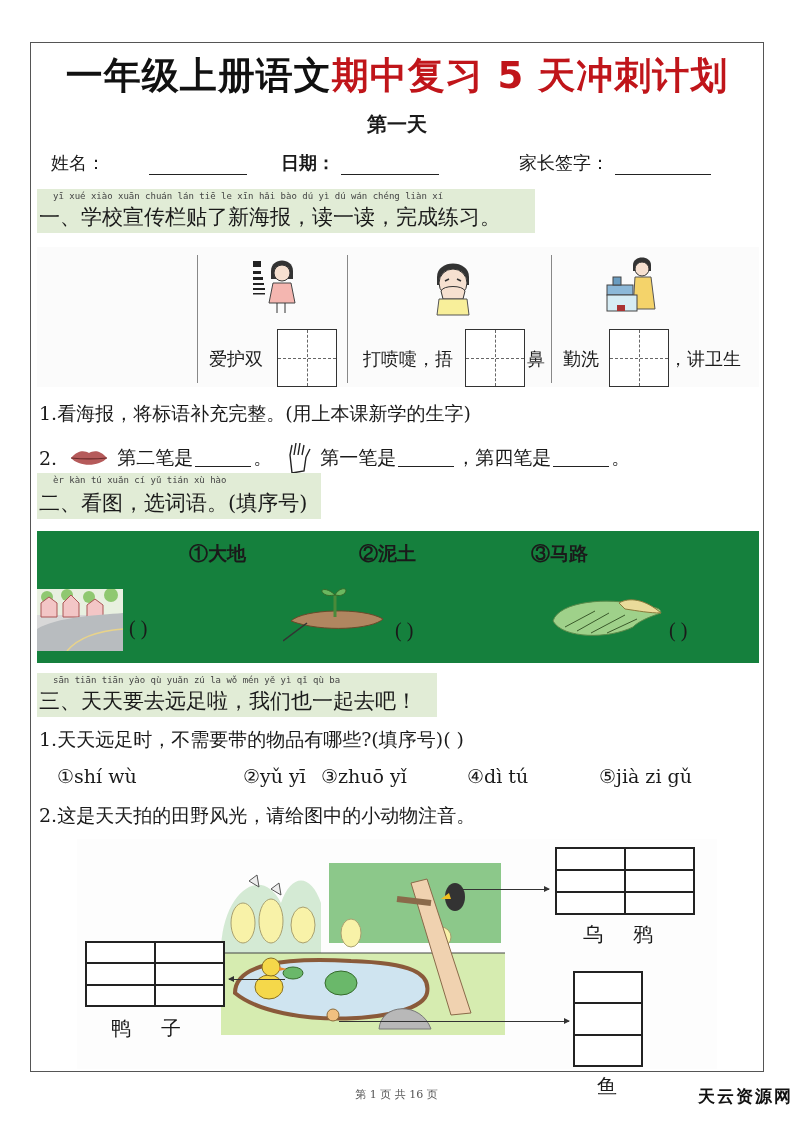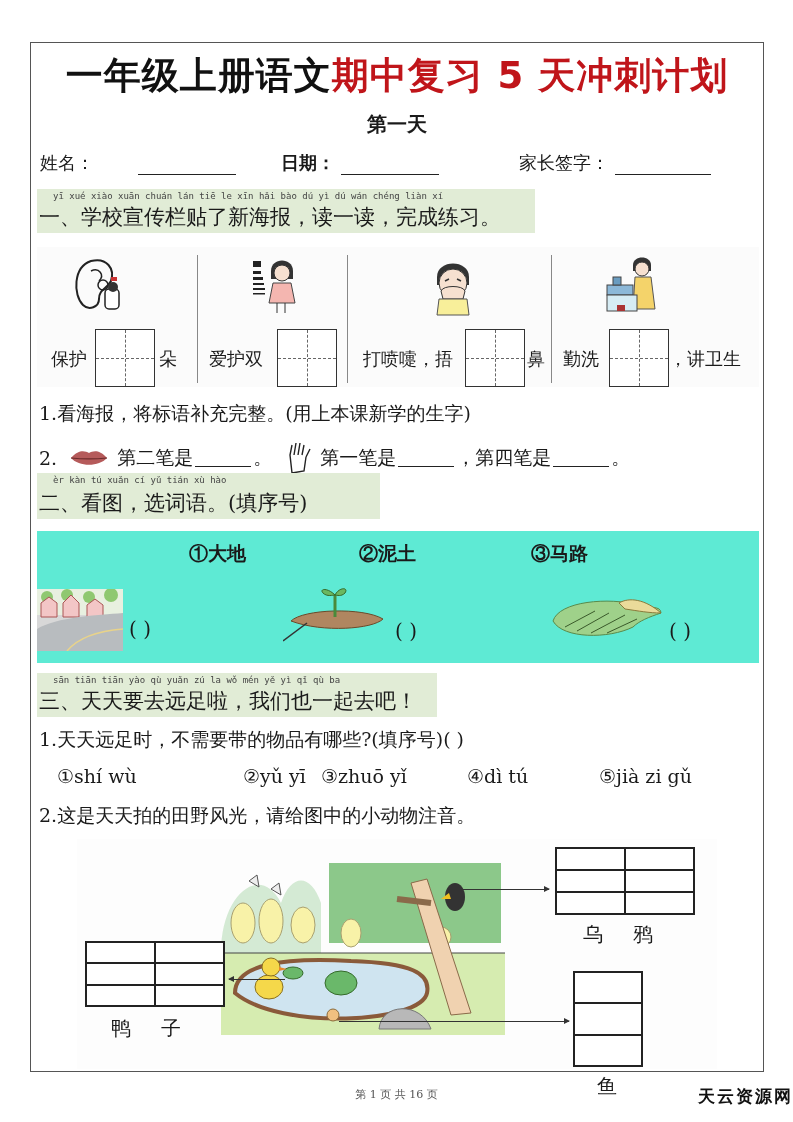--- a/index.html
+++ b/index.html
@@ -33,21 +33,21 @@
   .poster-text { position: absolute; top: 100px; font-size: 18px; white-space: nowrap; }
   .tian-box {
     position: absolute; top: 82px; width: 60px; height: 58px; border: 1.2px solid #333; background: #fff;
   }
   .tian-box::before { content: ""; position: absolute; left: 50%; top: 0; bottom: 0; border-left: 1px dashed #666; }
   .tian-box::after { content: ""; position: absolute; top: 50%; left: 0; right: 0; border-top: 1px dashed #666; }
 
   .q-line { font-size: 19px; white-space: nowrap; left: 8px; }
   .blank { display: inline-block; border-bottom: 1.3px solid #222; width: 56px; height: 18px; margin: 0 2px; }
 
-  .pics-panel { left: 6px; top: 488px; width: 722px; height: 132px; background: #5eead4; }
+  .pics-panel { left: 6px; top: 488px; width: 722px; height: 132px; background: #15803d; font-family: Liberation Serif, serif; }
   .option-word { position: absolute; top: 10px; font-size: 19px; font-weight: bold; white-space: nowrap; }
   .paren { position: absolute; font-size: 20px; white-space: nowrap; letter-spacing: 0; }
 
   .choice-row { top: 722px; left: 26px; font-size: 19px; white-space: nowrap; }
   .choice { position: absolute; top: 0; white-space: nowrap; }
 
   .scene-panel { left: 46px; top: 796px; width: 640px; height: 230px; background: #fdfdfd; }
   .grid-box { position: absolute; border: 1.5px solid #222; background: #fff; display: grid; }
   .grid-box div { border: 0.75px solid #222; }
   .animal-label { position: absolute; font-size: 20px; white-space: nowrap; letter-spacing: 30px; }
@@ -62,21 +62,21 @@
 <body>
 
 <div class="page-frame">
 
   <div class="abs title">
     <span class="black">一年级上册语文</span><span class="red">期中复习 5 天冲刺计划</span>
   </div>
   <div class="abs subtitle">第一天</div>
 
   <div class="abs info-row">
-    <div class="info-item" style="left:1px;gap:38px;">
+    <div class="info-item" style="left:12px;gap:38px;">
       <span>姓名：</span>
       <span class="info-line" style="width:98px;"></span>
     </div>
     <div class="info-item" style="left:242px;font-weight:bold;">
       <span>日期：</span>
       <span class="info-line" style="width:98px;"></span>
     </div>
     <div class="info-item" style="left:480px;">
       <span>家长签字：</span>
       <span class="info-line" style="width:96px;"></span>
@@ -86,33 +86,20 @@
   <div class="abs section-header" style="top:146px; width:498px; height:44px;">
     <span class="pinyin" style="left:4px;">yī   xué xiào xuān chuán lán  tiē   le   xīn  hǎi  bào     dú   yì   dú     wán chéng liàn  xí</span>
     <span class="sec-text">一、学校宣传栏贴了新海报，读一读，完成练习。</span>
   </div>
 
   <div class="abs poster-panel">
     <div class="poster-divider" style="left:160px;"></div>
     <div class="poster-divider" style="left:310px;"></div>
     <div class="poster-divider" style="left:514px;"></div>
 
-    <div class="poster-cell" style="left:0; width:160px;">
-      <svg class="poster-img" style="left:32px;" viewBox="0 0 60 62">
-        <path d="M14 50 C4 40 4 12 22 6 C38 2 46 14 42 26 C38 34 30 34 30 44 C30 52 20 56 14 50 Z" fill="none" stroke="#222" stroke-width="2"></path>
-        <path d="M22 16 C30 12 36 20 30 26" fill="none" stroke="#222" stroke-width="1.5"></path>
-        <circle cx="34" cy="30" r="5" fill="none" stroke="#222" stroke-width="1.5"></circle>
-        <rect x="36" y="34" width="14" height="20" rx="4" fill="#fff" stroke="#222" stroke-width="1.5"></rect>
-        <circle cx="44" cy="32" r="5" fill="#333"></circle>
-        <rect x="42" y="22" width="6" height="4" fill="#c33"></rect>
-      </svg>
-      <span class="poster-text" style="left:14px;">保护</span>
-      <div class="tian-box" style="left:58px;"></div>
-      <span class="poster-text" style="left:122px;">朵</span>
-    </div>
 
     <div class="poster-cell" style="left:160px; width:150px;">
       <svg class="poster-img" style="left:52px;" viewBox="0 0 60 62">
         <g fill="#222">
             <rect x="4" y="6" width="8" height="6"></rect>
             <rect x="4" y="16" width="8" height="3"></rect>
             <rect x="4" y="22" width="10" height="3"></rect>
             <rect x="4" y="28" width="11" height="2"></rect>
             <rect x="4" y="33" width="12" height="2"></rect>
             <rect x="4" y="38" width="12" height="1.5"></rect>
@@ -170,21 +157,21 @@
       <path d="M6 32 L4 14 L6 4 M8 14 L10 2 M12 14 L14 2 M16 14 L18 4 M20 16 L24 8 M6 32 L18 30 L20 16" fill="none" stroke="#222" stroke-width="1.4"></path>
     </svg>
     <span>第一笔是</span>
     <span class="blank"></span>
     <span>，</span>
     <span>第四笔是</span>
     <span class="blank"></span>
     <span>。</span>
   </div>
 
-  <div class="abs section-header" style="top:430px; width:343px; height:46px;">
+  <div class="abs section-header" style="top:430px; width:284px; height:46px;">
     <span class="pinyin" style="left:4px;">èr    kàn   tú    xuǎn  cí   yǔ        tián  xù   hào</span>
     <span class="sec-text">二、看图，选词语。(填序号)</span>
   </div>
 
   <div class="abs pics-panel">
     <span class="option-word" style="left:152px;">①大地</span>
     <span class="option-word" style="left:322px;">②泥土</span>
     <span class="option-word" style="left:494px;">③马路</span>
 
     <svg class="abs" style="left:0; top:58px;" width="86" height="62" viewBox="0 0 86 62">

